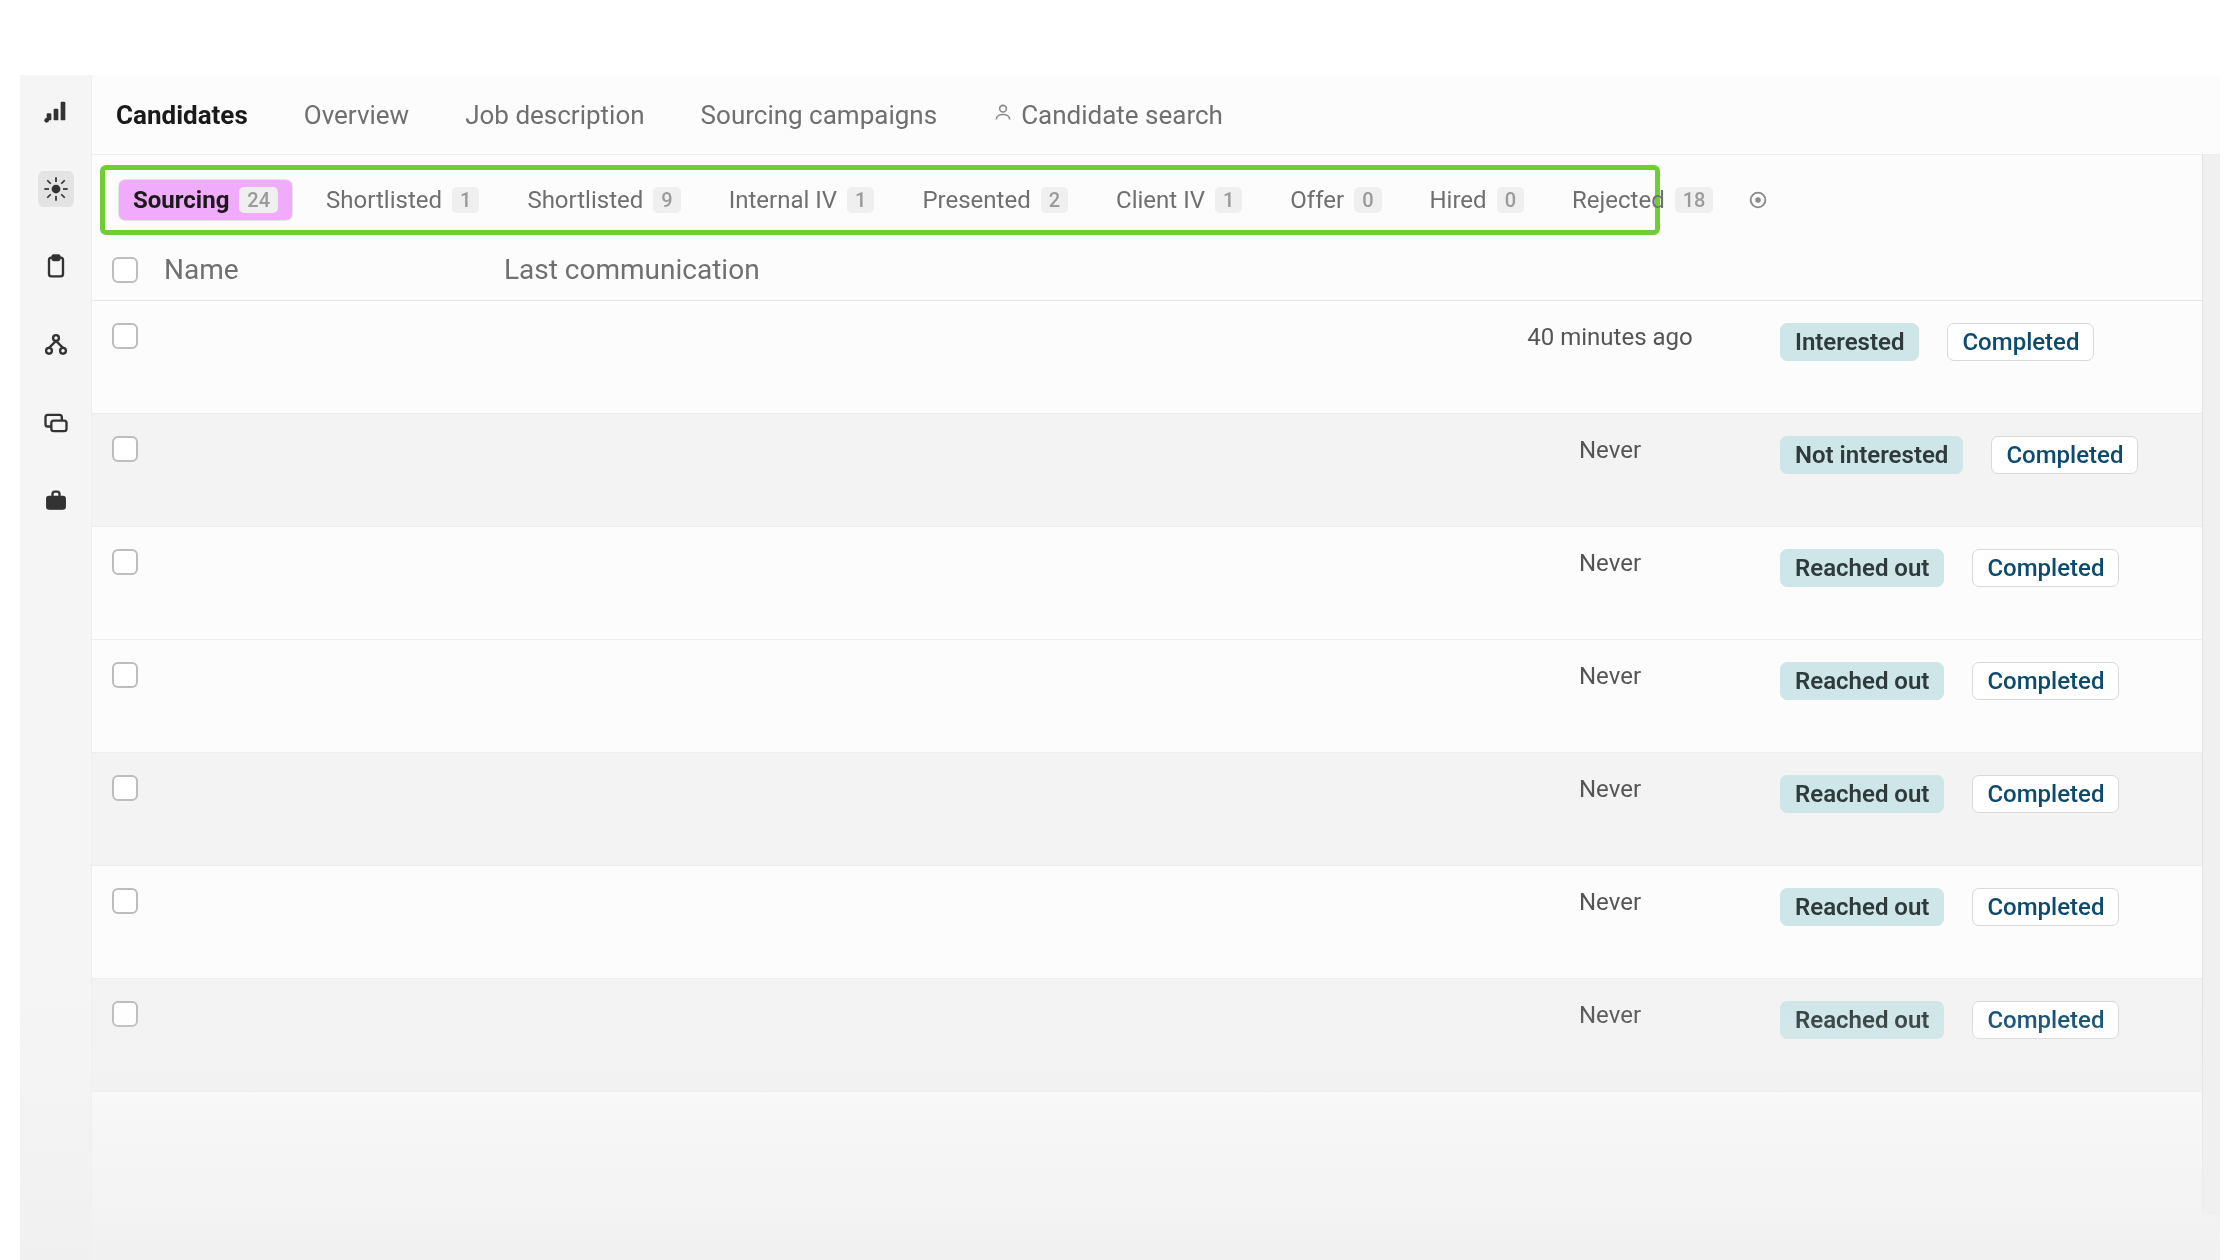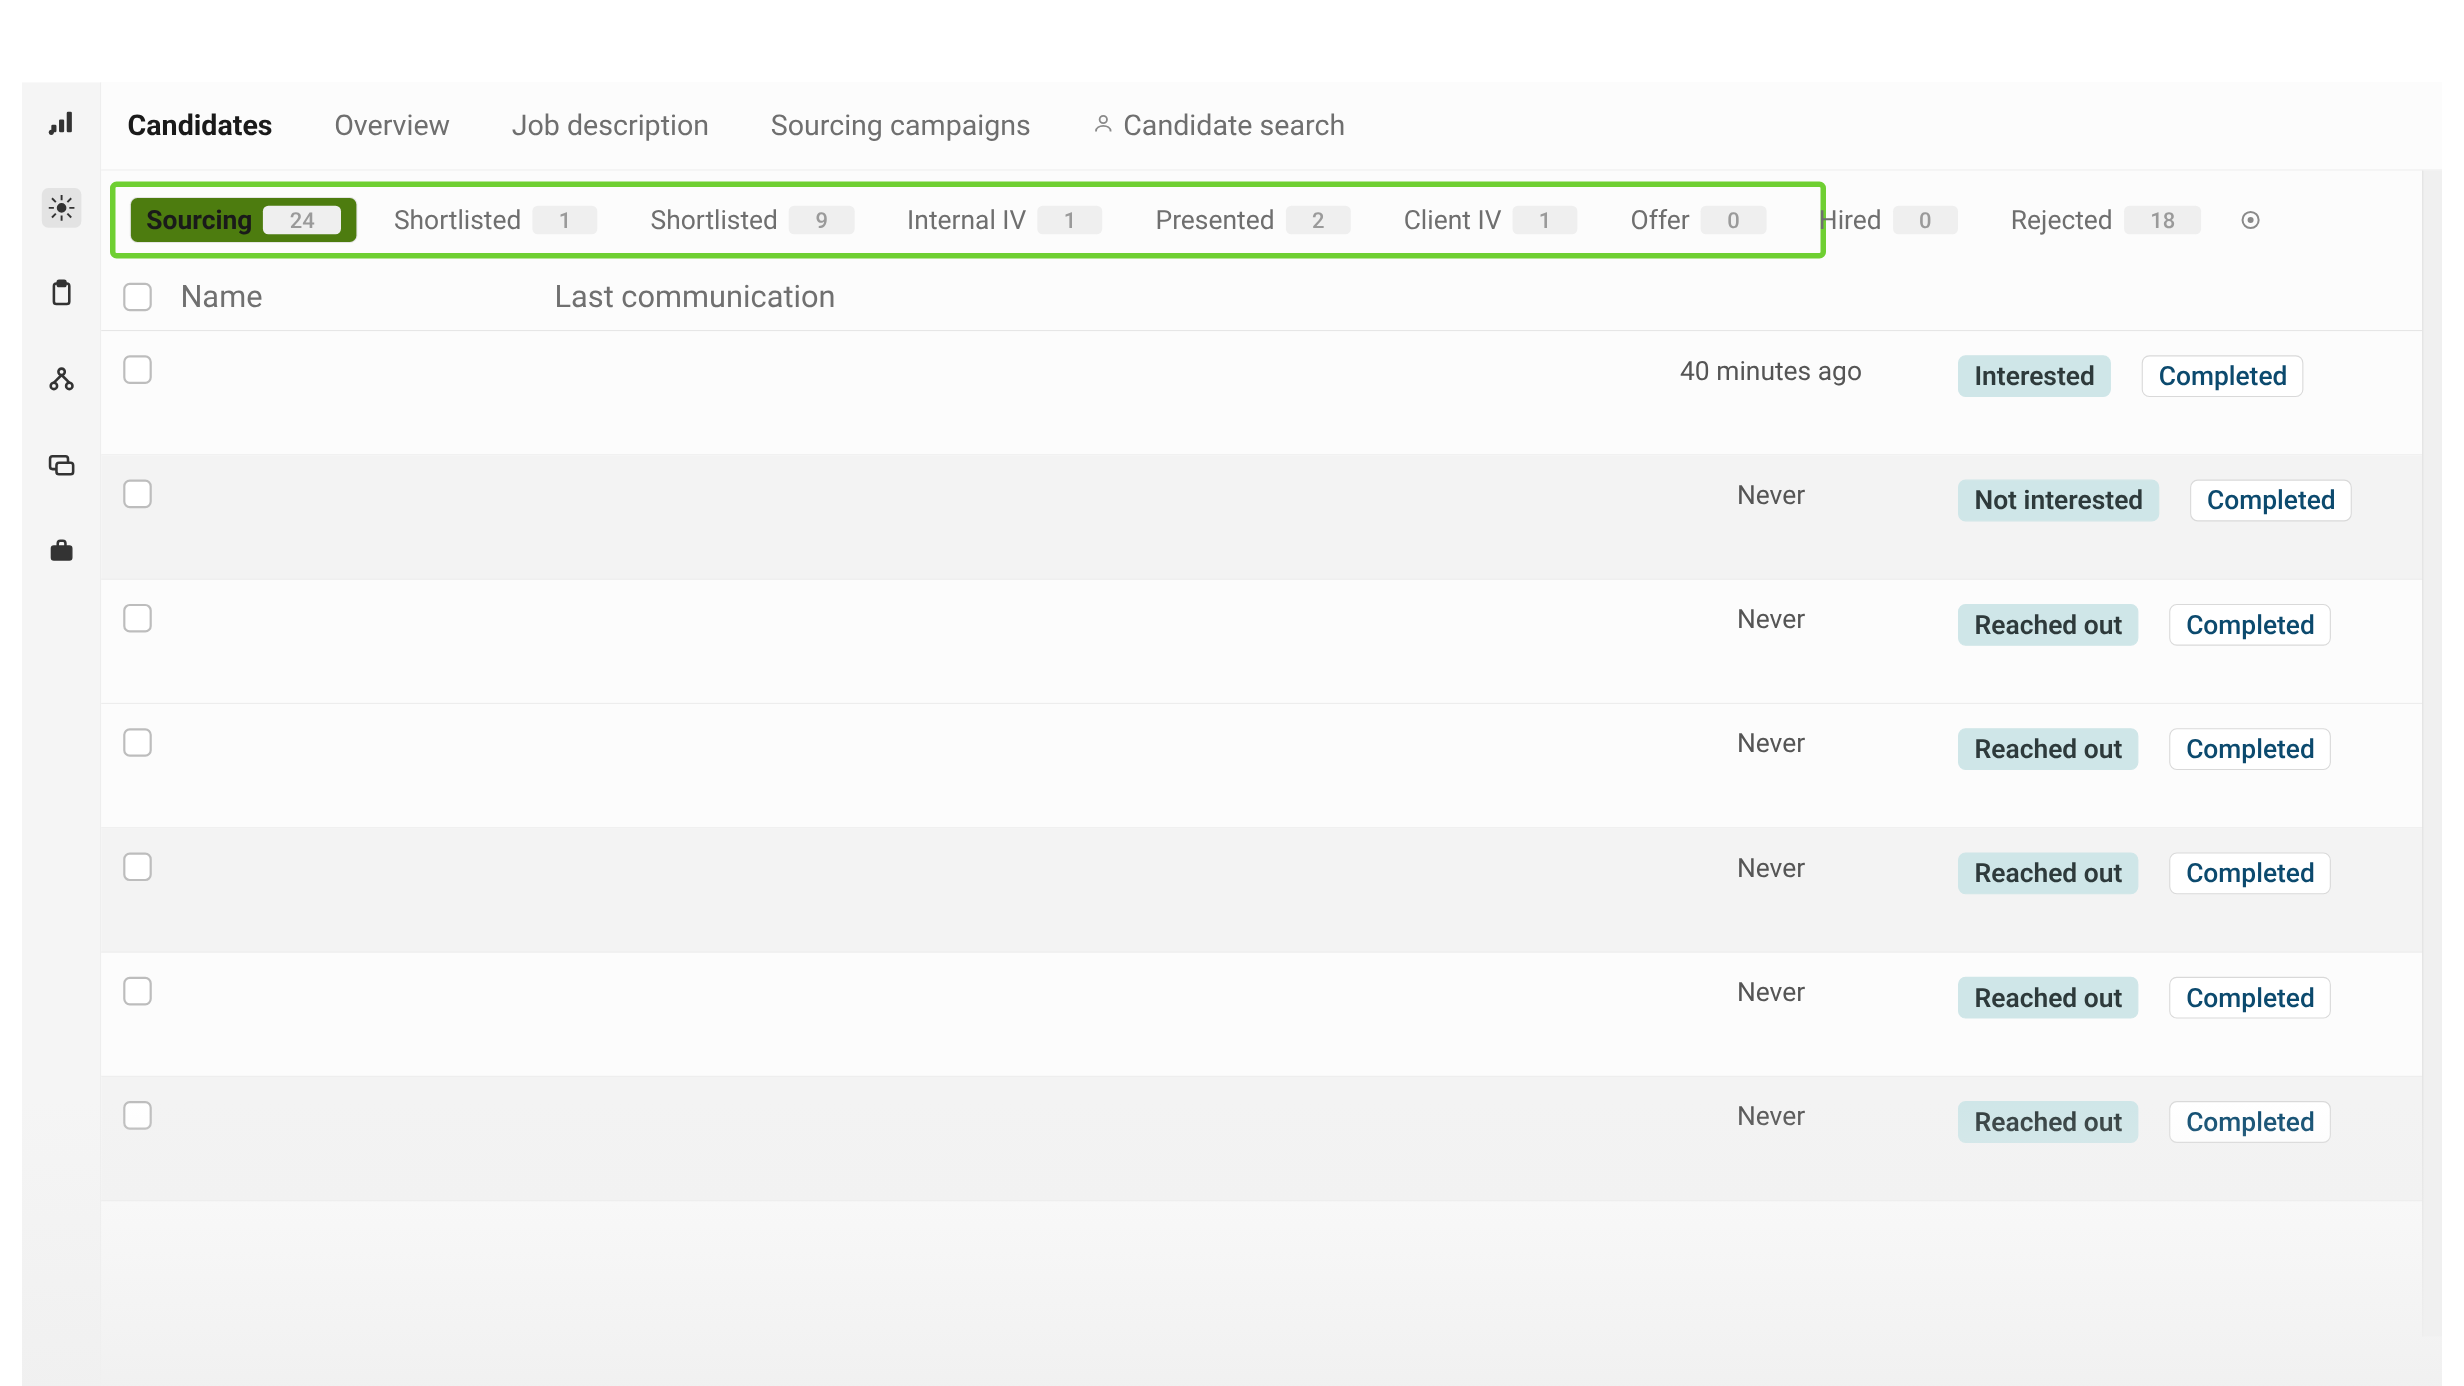--- a/index.html
+++ b/index.html
@@ -94,31 +94,31 @@
     align-items: center;
     gap: 10px;
     padding: 6px 14px;
     font-size: 24px;
     color: #6f6f6f;
     cursor: pointer;
     border-radius: 6px;
     white-space: nowrap;
   }
   .stage.active {
-    background: #4d7c0f;
+    background: #f0abfc;
     font-weight: 700;
     color: #1a1a1a;
     box-shadow: 0 0 0 1px #e5e5e5;
     text-align: center;
   }
   .stage .count {
     font-size: 20px;
     color: #9a9a9a;
     background: #efefef;
-    padding: 1px 24px;
+    padding: 1px 8px;
     border-radius: 5px;
     font-weight: 500;
   }
   .stage-gear {
     margin-left: auto;
     color: #8a8a8a;
     cursor: pointer;
     display:flex;align-items:center;justify-content:center;
   }
   

